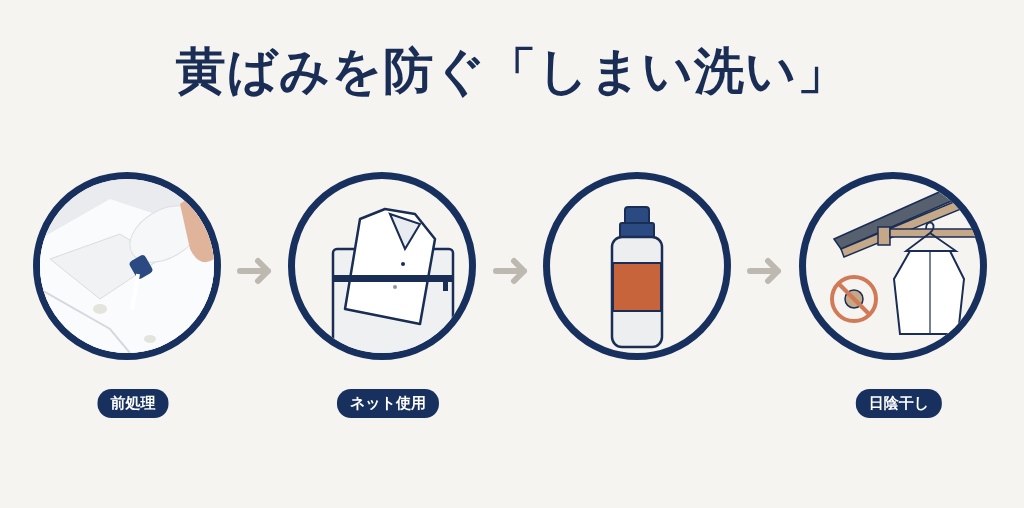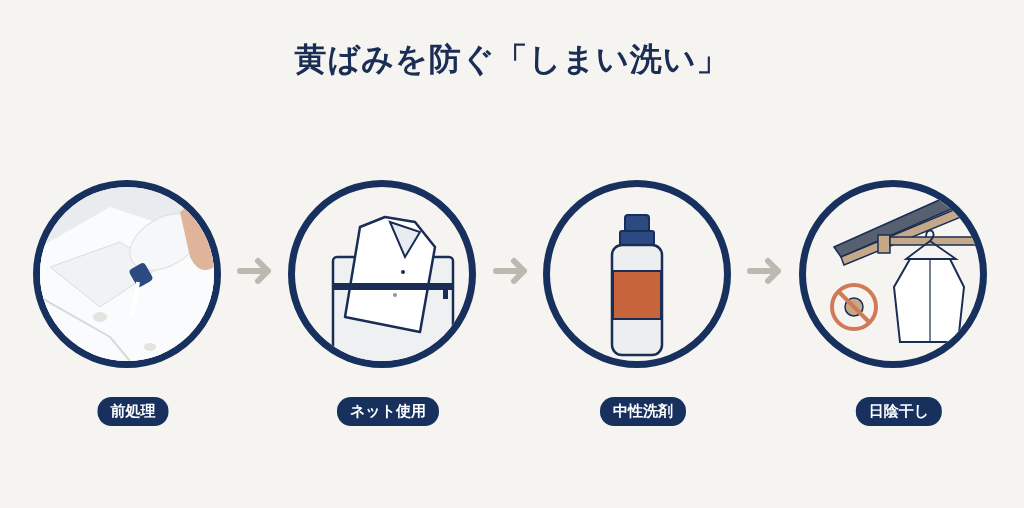--- a/index.html
+++ b/index.html
@@ -5,23 +5,23 @@
   html, body { margin: 0; padding: 0; }
   body {
     width: 1024px; height: 508px; overflow: hidden;
     background: #f5f4f0;
     font-family: "DejaVu Sans", "Liberation Sans", sans-serif;
     position: relative;
   }
   .title {
     position: absolute; left: 0; top: 38px; width: 1024px;
     text-align: center; color: #1a2d55;
-    font-size: 32px; font-weight: bold; letter-spacing: 1px;
+    font-size: 50px; font-weight: bold; letter-spacing: 1px;
   }
-  .step { position: absolute; top: 180px; width: 200px; }
+  .step { position: absolute; top: 172px; width: 200px; }
   .circle {
     width: 188px; height: 188px; border-radius: 50%;
     border: 7px solid #17305e; box-sizing: border-box;
     background: #f5f4f0; overflow: hidden; position: relative;
   }
   .circle svg { position: absolute; left: 0; top: 0; }
   .label {
     position: absolute; top: 217px; left: 50%; transform: translateX(-50%);
     background: #17305e; color: #fff; font-weight: bold; font-size: 15px;
     border-radius: 14px; padding: 5px 13px; white-space: nowrap;
@@ -80,21 +80,20 @@
 
 <div class="step" style="left:543px;">
   <div class="circle">
     <svg width="174" height="174" viewBox="0 0 174 174">
       <rect x="75" y="28" width="24" height="18" rx="3" fill="#2b4a82" stroke="#1a2d55" stroke-width="2"></rect>
       <rect x="70" y="44" width="34" height="16" rx="2" fill="#2b4a82" stroke="#1a2d55" stroke-width="2"></rect>
       <rect x="62" y="58" width="50" height="110" rx="10" fill="#eceeef" stroke="#1a2d55" stroke-width="2.5"></rect>
       <rect x="63" y="84" width="48" height="48" fill="#c8643c" stroke="#1a2d55" stroke-width="2"></rect>
     </svg>
   </div>
-  <div class="label">中性洗剤</div>
 </div>
 
 <div class="arrow" style="left:746px;">
   <svg width="40" height="30" viewBox="0 0 40 30">
       <path d="M4 15 H32 M22 5 L32 15 L22 25" fill="none" stroke="#bdb8b0" stroke-width="6" stroke-linecap="round" stroke-linejoin="round"></path>
     </svg>
 </div>
 
 <div class="step" style="left:799px;text-align:right;">
   <div class="circle">

